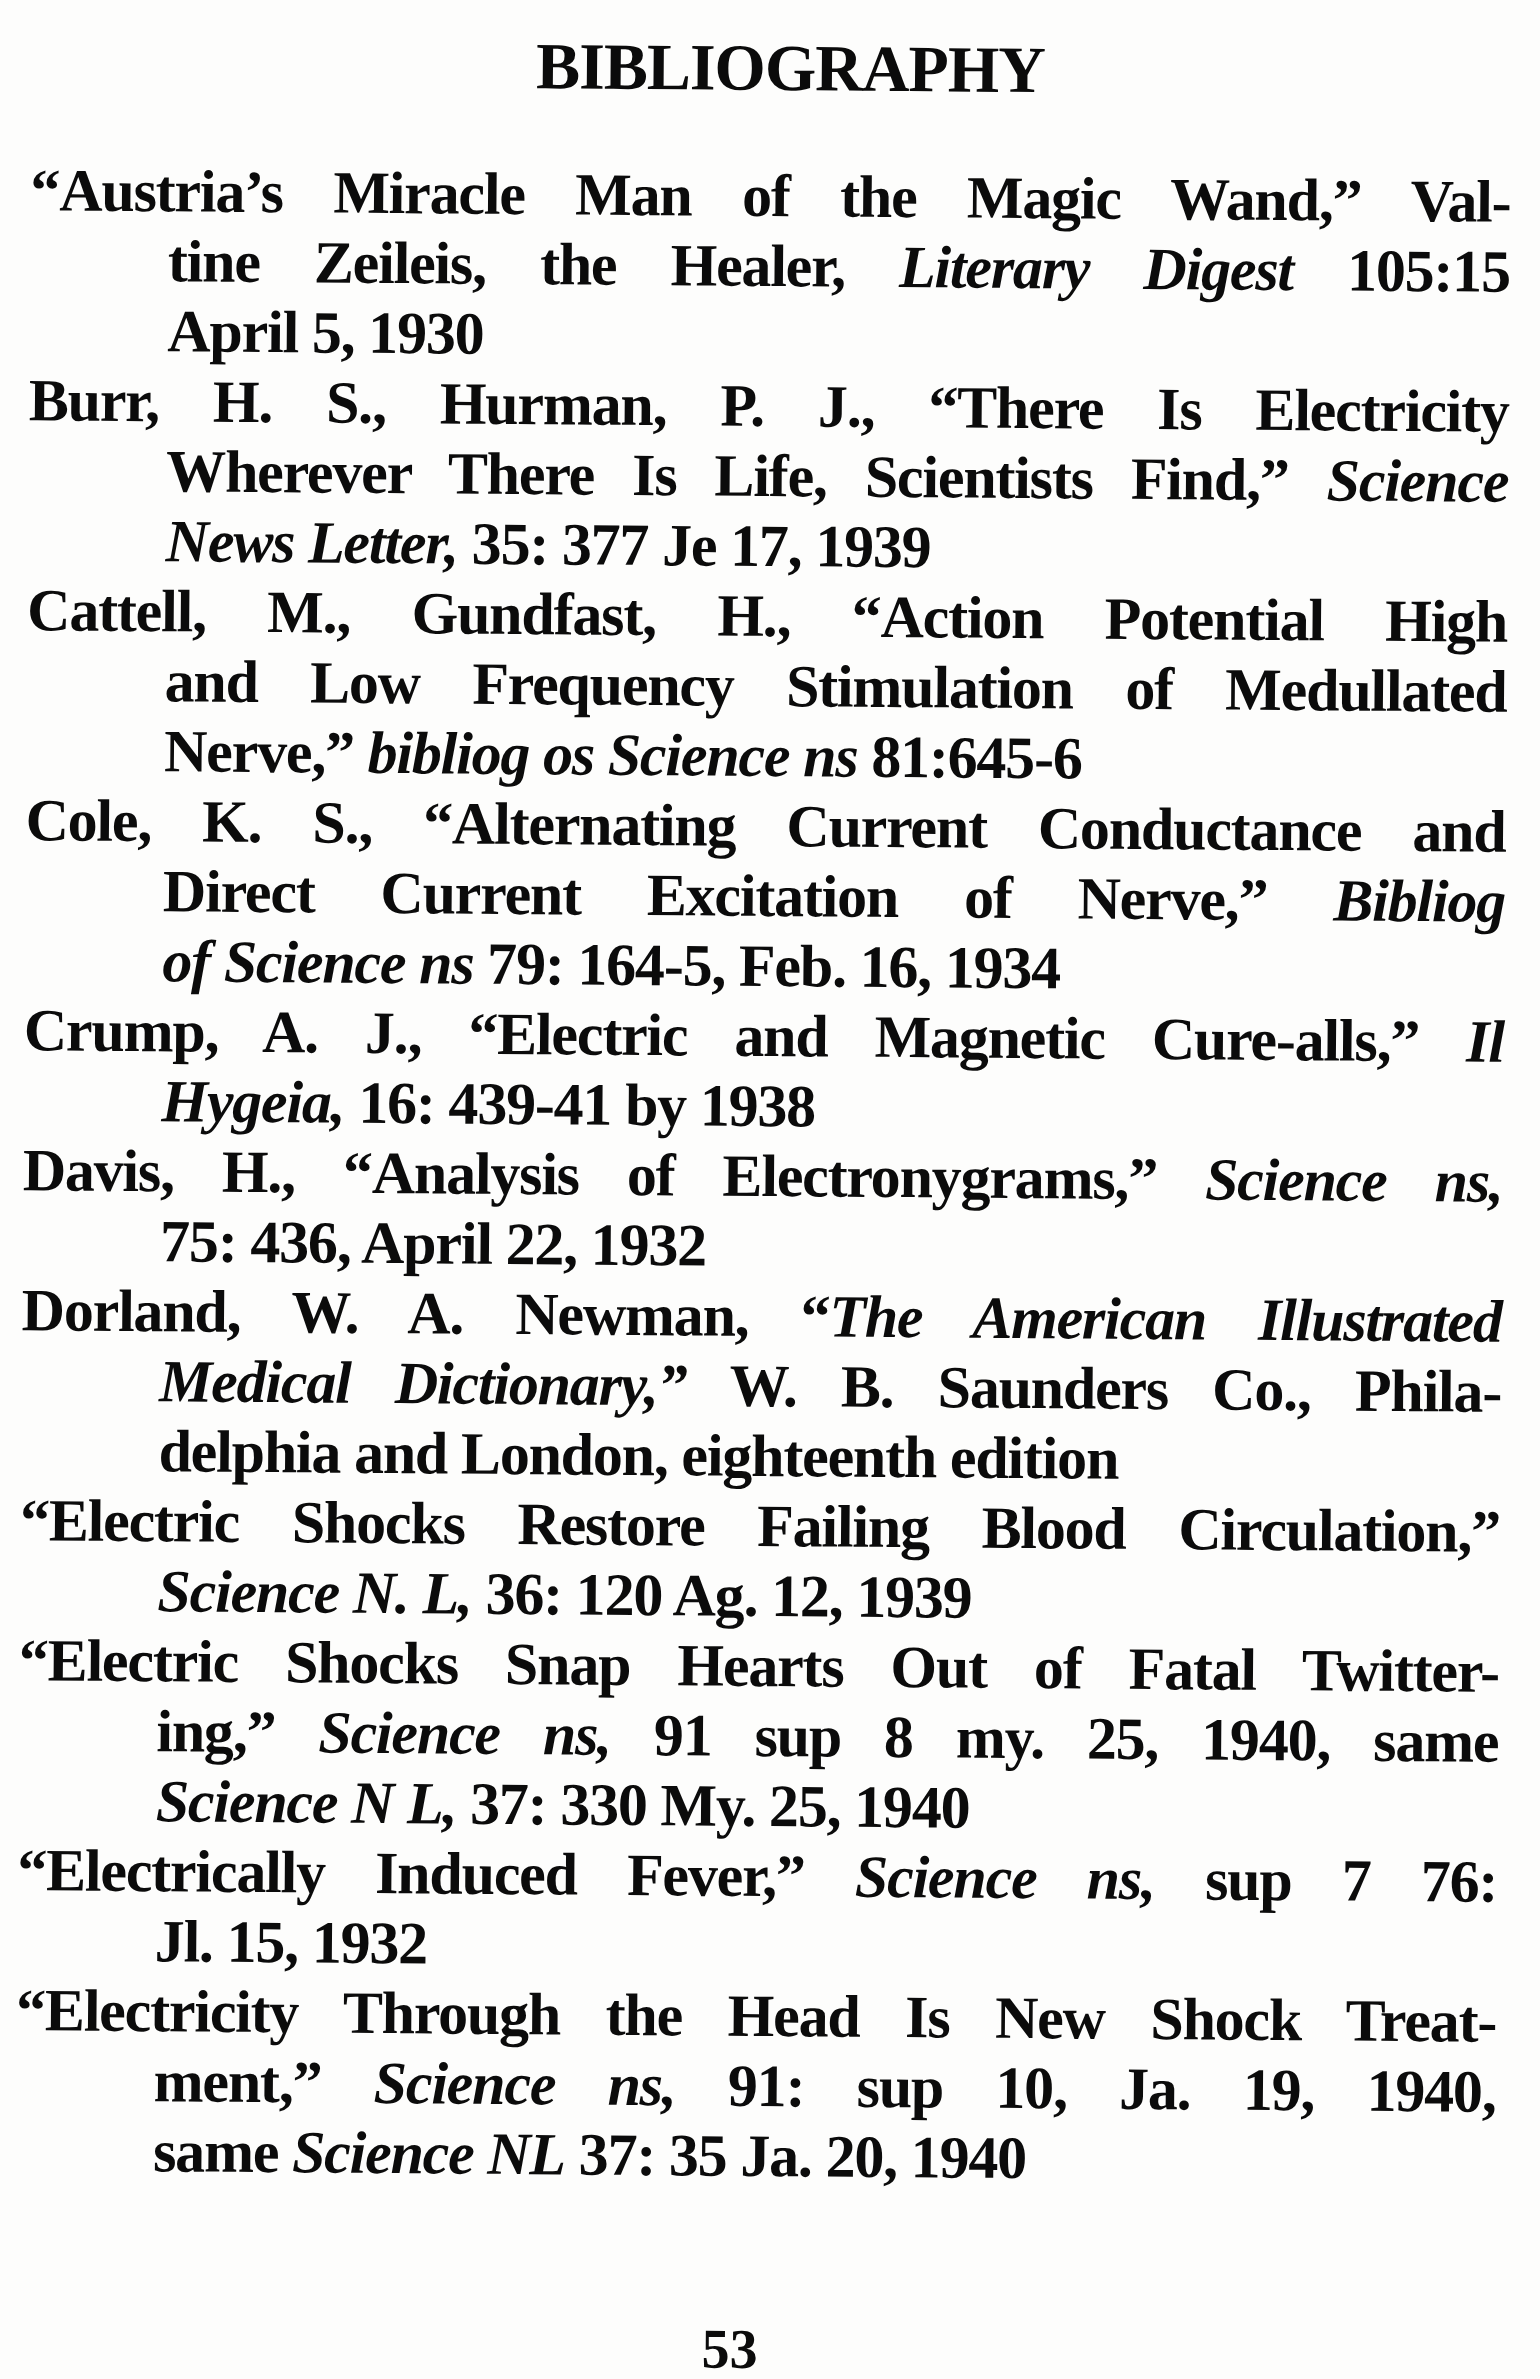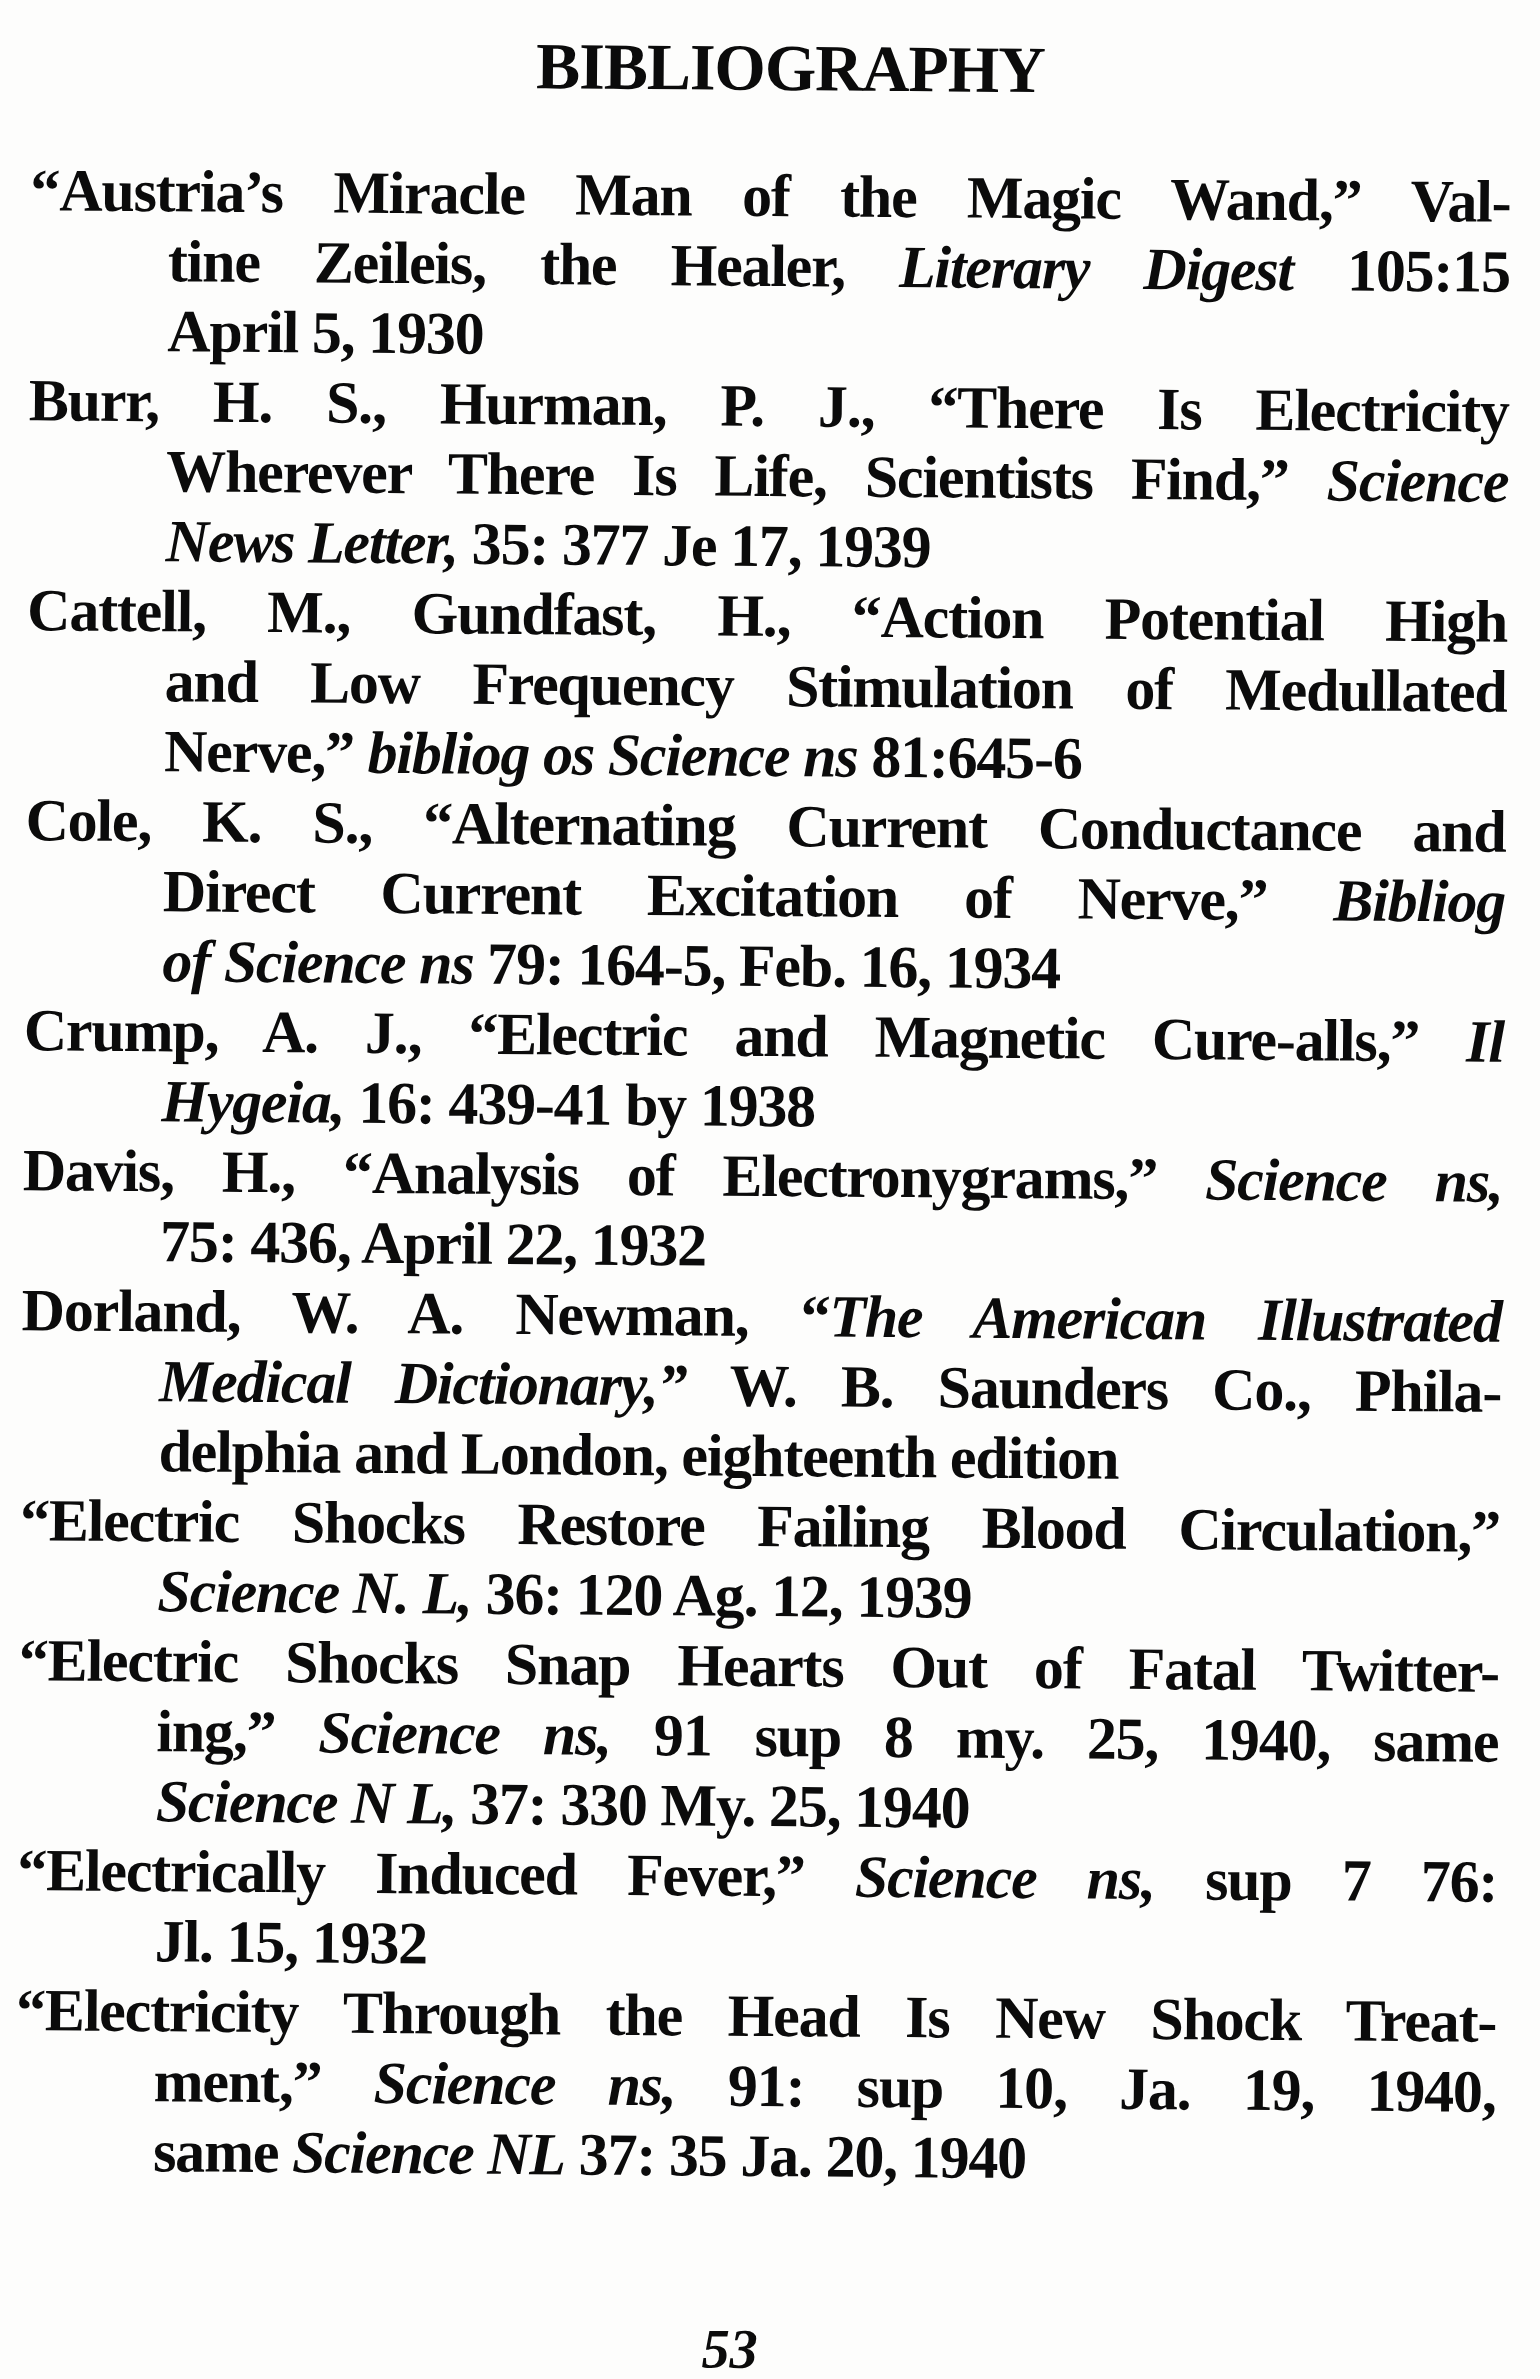--- a/index.html
+++ b/index.html
@@ -53,21 +53,20 @@
   .it { font-style: italic; }
   .page-number-row {
     margin-top: 128px;
     text-align: center;
     font-size: 56px;
     line-height: 60px;
   }
   .page-number {
     display: inline-block;
     margin-right: 44px; 
-    font-style: italic;
   }
 </style>
 </head>
 <body>
 
 <div class="sheet">
   <div class="title-row">
     <span class="page-title">BIBLIOGRAPHY</span>
   </div>
 

